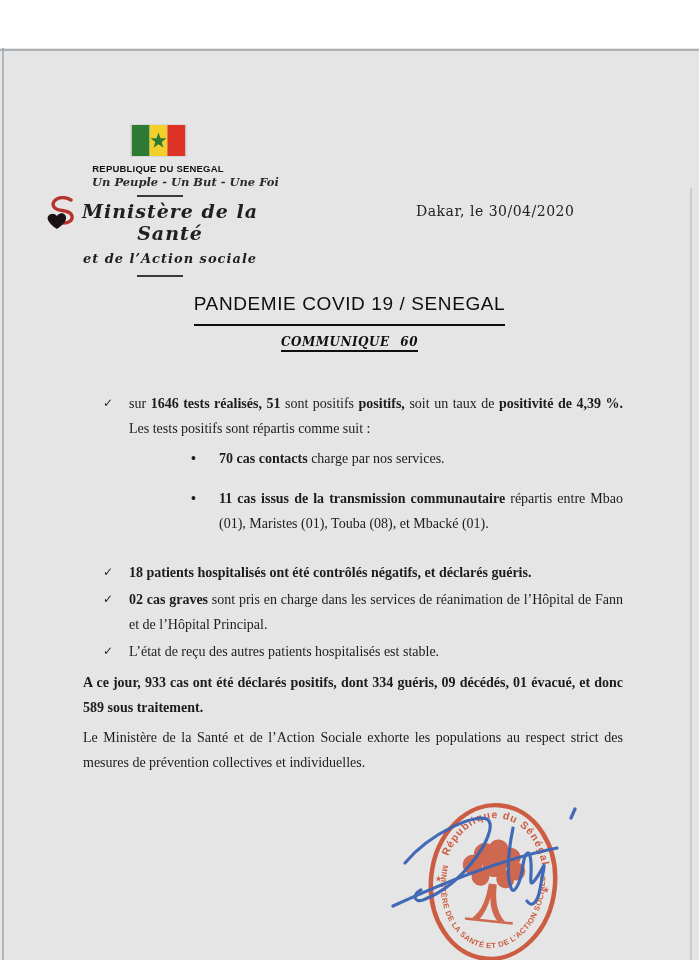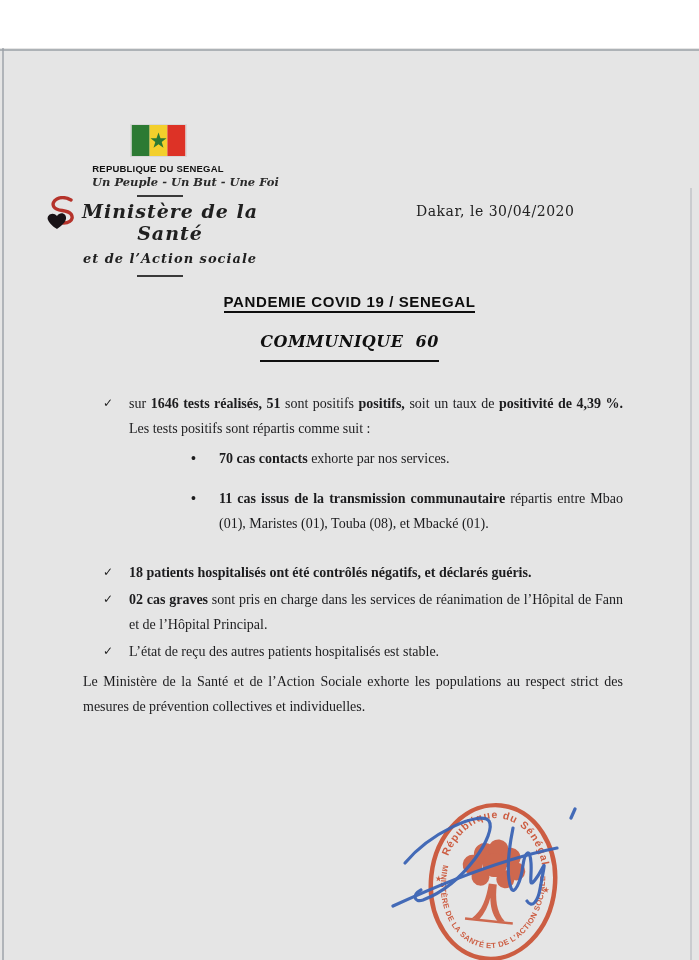--- a/index.html
+++ b/index.html
@@ -28,25 +28,25 @@
   .ministry-script { position:absolute; left:70px; top:152px; width:200px; text-align:center;
     font-family:"DejaVu Serif", serif; font-style:italic; color:#1f1f1f;font-weight:bold; }
   .ministry-script .l1 { font-size:19px; letter-spacing:1px; }
   .ministry-script .l2 { font-size:13px; letter-spacing:1px; margin-top:7px; }
 
   .dateline { position:absolute; left:416px; top:155px; font-family:"DejaVu Serif", serif;
     font-size:14px; letter-spacing:.5px; color:#222; }
 
   
   .doc-title { position:absolute; top:245px; left:0; width:100%; text-align:center; }
-  .doc-title span { font-family:"Liberation Sans", sans-serif; font-weight:bold; font-size:15px;
-    letter-spacing:.6px; color:#0e0e0e; border-bottom:2.5px solid #0e0e0e; padding-bottom:1px; }
+  .doc-title span { font-family:"Liberation Sans", sans-serif; font-weight:normal; font-size:19px;
+    letter-spacing:.6px; color:#0e0e0e; border-bottom:2.5px solid #0e0e0e; padding-bottom:10px; }
   .doc-subtitle { position:absolute; top:284px; left:0; width:100%; text-align:center; }
   .doc-subtitle span { font-family:"DejaVu Serif", serif; font-weight:bold; font-style:italic;
-    font-size:16px; letter-spacing:.5px; word-spacing:6px; color:#101010; border-bottom:2px solid #101010; padding-bottom:9px; }
+    font-size:12px; letter-spacing:.5px; word-spacing:6px; color:#101010; border-bottom:2px solid #101010; padding-bottom:1px; }
 
   
   .body-text { position:absolute; left:83px; top:338px; width:540px; font-size:14px; line-height:25px; color:#1c1c1e; }
   .block { display:flex; text-align:justify; }
   .block .content { flex:1; }
   .block.check { padding-left:20px; }
   .block.check .marker { width:26px; flex:0 0 26px; font-family:"DejaVu Sans", sans-serif; font-size:12px; color:#222; }
   .block.bullet { padding-left:108px; }
   .block.bullet .marker { width:28px; flex:0 0 28px; font-weight:bold; font-size:14px; }
   .block b { font-weight:700; }
@@ -98,37 +98,40 @@
     <span>COMMUNIQUE 60</span>
   </div>
 
   <div class="body-text" id="body-blocks">
       <div class="block check" style="margin-top: 5px;">
         <span class="marker">✓</span>
         <span class="content"><span>sur </span><b>1646 tests réalisés, 51</b><span> sont positifs </span><b>positifs,</b><span> soit un taux de </span><b>positivité de 4,39 %.</b><span> Les tests positifs sont répartis comme suit :</span></span>
       </div>
       <div class="block bullet" style="margin-top: 5px;">
         <span class="marker">•</span>
-        <span class="content"><b>70 cas contacts</b><span> exhorte par nos services.</span></span>
+        <span class="content"><b>70 cas contacts</b><span> charge par nos services.</span></span>
       </div>
       <div class="block bullet" style="margin-top: 15px;">
         <span class="marker">•</span>
         <span class="content"><b>11 cas issus de la transmission communautaire</b><span> répartis entre Mbao (01), Maristes (01), Touba (08), et Mbacké (01).</span></span>
       </div>
       <div class="block check" style="margin-top: 24px;">
         <span class="marker">✓</span>
         <span class="content"><b>18 patients hospitalisés ont été contrôlés négatifs, et déclarés guéris.</b></span>
       </div>
       <div class="block check" style="margin-top: 2px;">
         <span class="marker">✓</span>
         <span class="content"><b>02 cas graves</b><span> sont pris en charge dans les services de réanimation de l’Hôpital de Fann et de l’Hôpital Principal.</span></span>
       </div>
       <div class="block check" style="margin-top: 2px;">
         <span class="marker">✓</span>
         <span class="content"><span>L’état de reçu des autres patients hospitalisés est stable.</span></span>
+      </div>
+      <div class="block paragraph" style="margin-top: 6px;">
+        <span class="content"><b>A ce jour, 933 cas ont été déclarés positifs, dont 334 guéris, 09 décédés, 01 évacué, et donc 589 sous traitement.</b></span>
       </div>
       <div class="block paragraph" style="margin-top: 5px;">
         <span class="content"><span>Le Ministère de la Santé et de l’Action Sociale exhorte les populations au respect strict des mesures de prévention collectives et individuelles.</span></span>
       </div>
     </div>
 
   <div class="stamp-wrap">
     <svg viewBox="0 0 215 190">
 
       <g id="stamp-root" transform="rotate(6 108 94)" opacity="0.88" fill="currentColor" style="color: rgb(201, 75, 44);">

